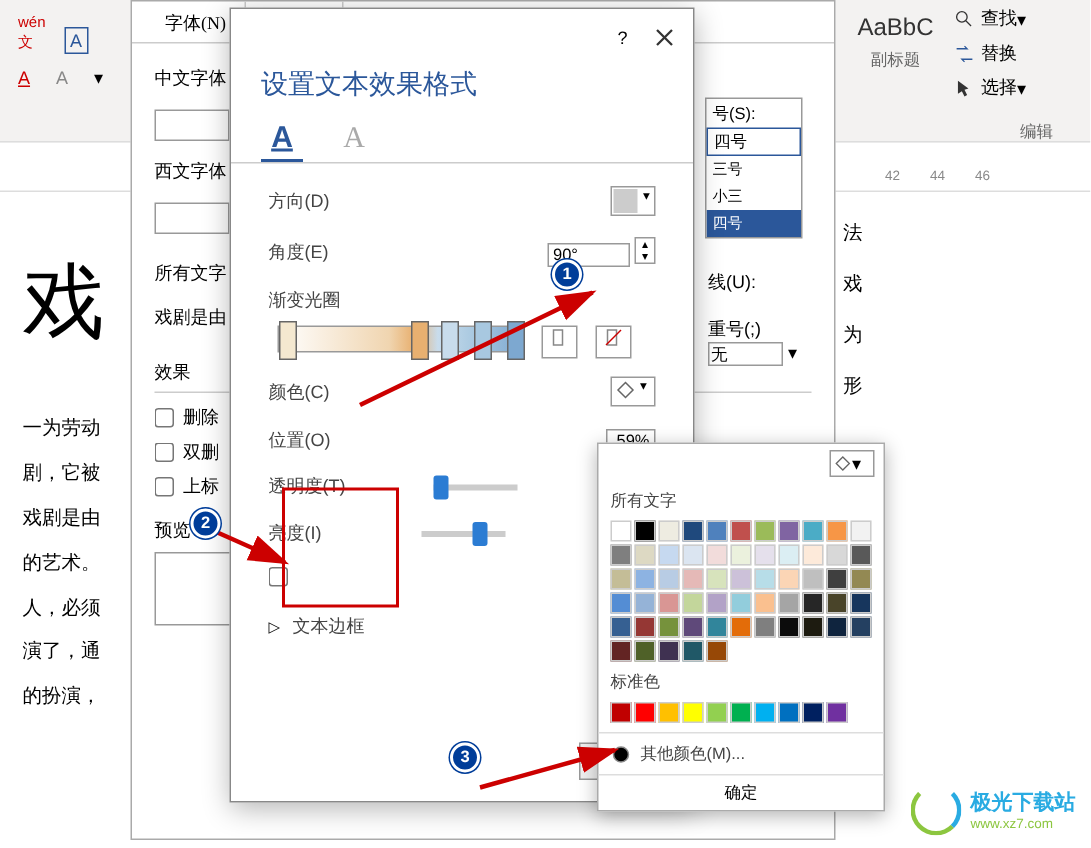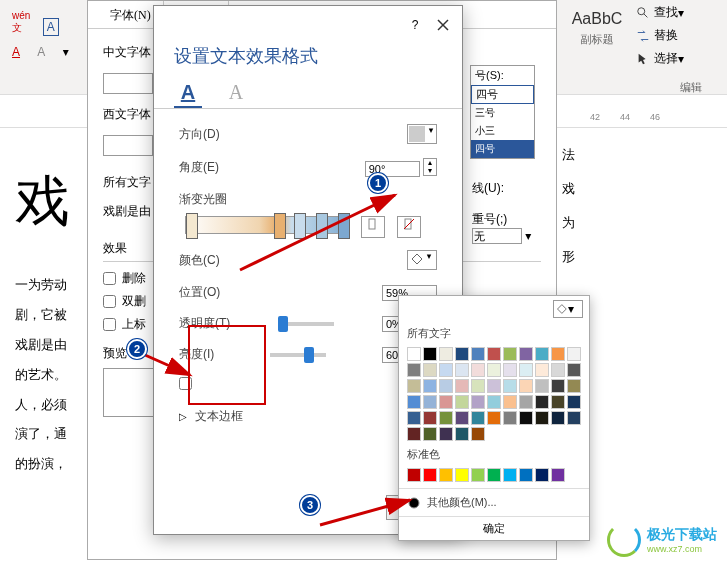--- a/index.html
+++ b/index.html
@@ -57,21 +57,21 @@
 .stop-handle { position: absolute; top: -4px; width: 12px; height: 26px; border: 1px solid #666; background: #f4e8d0; cursor: pointer; }
 .grad-btn { display: inline-block; width: 24px; height: 22px; border: 1px solid #999; margin-left: 8px; text-align: center; font-size: 11px; vertical-align: top; }
 
 
 .red-box { position: absolute; left: 188px; top: 325px; width: 78px; height: 80px; border: 2px solid #c00; z-index: 100; pointer-events: none; }
 
 
 .slider-row { display: flex; align-items: center; justify-content: space-between; margin: 14px 0; }
 .slider-track { position: relative; width: 56px; height: 4px; background: #ccc; }
 .slider-thumb { position: absolute; top: -6px; width: 10px; height: 16px; background: #2b7cd3; border-radius: 2px; }
-.val-input { width: 55px; border: 1px solid #999; padding: 1px 3px; font-size: 11px; }
+.val-input { width: 33px; border: 1px solid #999; padding: 1px 3px; font-size: 11px; text-align: right; }
 
 .rotate-row { margin-top: 10px; display: flex; align-items: center; }
 .rotate-row input[type=checkbox] { margin-right: 6px; }
 
 .text-border-row { margin-top: 18px; display: flex; align-items: center; }
 .expander { width: 10px; margin-right: 6px; font-size: 10px; }
 
 .ok-btn { position: absolute; bottom: 14px; right: 22px; padding: 3px 14px; border: 1px solid #999; background: #f0f0f0; font-size: 12px; }
 
 

